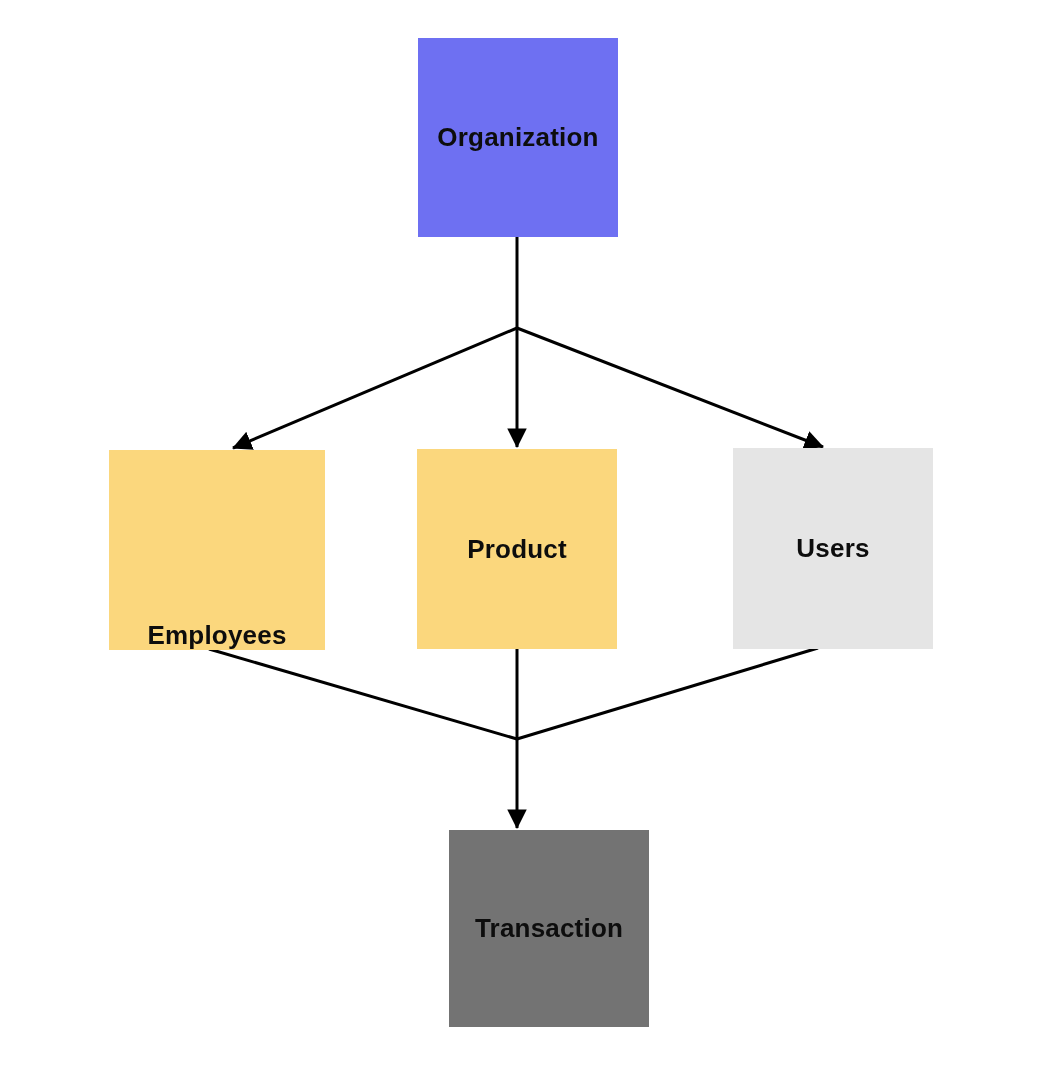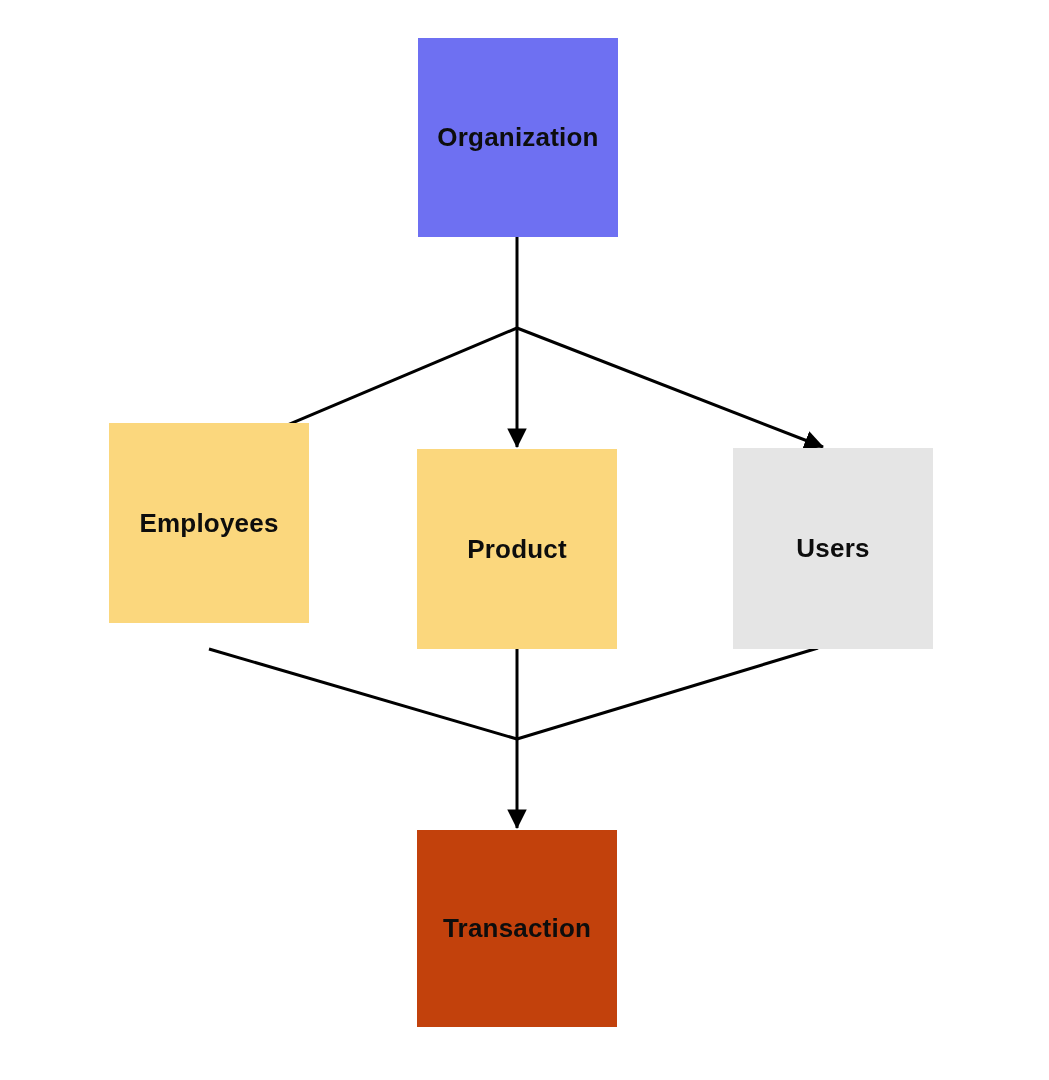--- a/index.html
+++ b/index.html
@@ -36,21 +36,21 @@
     box-sizing: border-box;
   }
   .node .label {
     font-size: 26px;
     font-weight: 700;
     letter-spacing: 0.2px;
     line-height: 1.1;
     user-select: none;
   }
   .n-organization { left: 418px; top: 38px;  width: 200px; height: 199px; }
-  .n-employees    { left: 109px; top: 423px; width: 200px; height: 200px; }
+  .n-employees    { left: 109px; top: 450px; width: 216px; height: 200px; align-items: flex-end; }
   .n-product      { left: 417px; top: 449px; width: 200px; height: 200px; }
   .n-users        { left: 733px; top: 448px; width: 200px; height: 201px; }
   .n-transaction  { left: 417px; top: 830px; width: 200px; height: 197px; }
 </style>
 </head>
 <body>
 
 <div class="canvas" style="color: rgb(13, 13, 13);">
 
   <svg class="edges-layer" width="1049" height="1080" viewBox="0 0 1049 1080" xmlns="http://www.w3.org/2000/svg">
@@ -88,17 +88,17 @@
   </div>
 
   <div class="node n-product" style="background-color: rgb(251, 215, 125);">
     <span class="label">Product</span>
   </div>
 
   <div class="node n-users" style="background-color: #e5e5e5;">
     <span class="label">Users</span>
   </div>
 
-  <div class="node n-transaction" style="background-color: #c2410c;">
+  <div class="node n-transaction" style="background-color: #737373; margin-left: 32px;">
     <span class="label">Transaction</span>
   </div>
 
 </div>
 
 </body></html>

